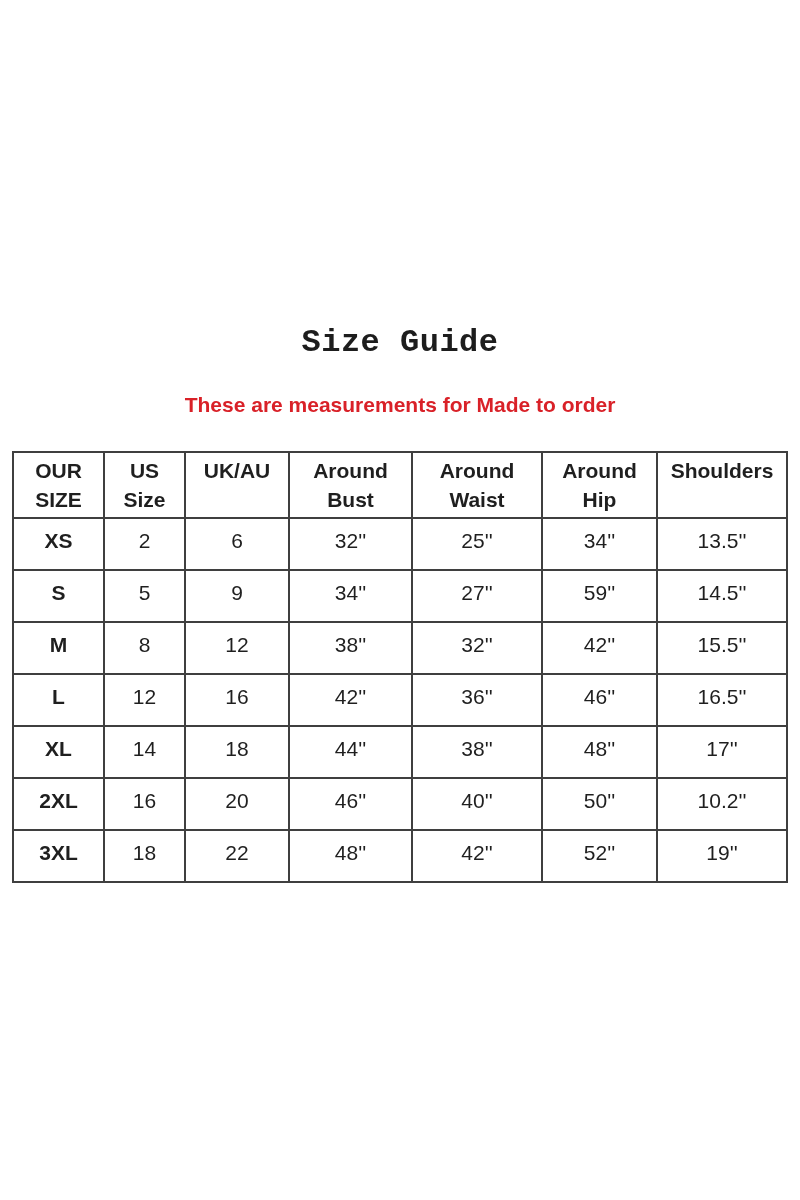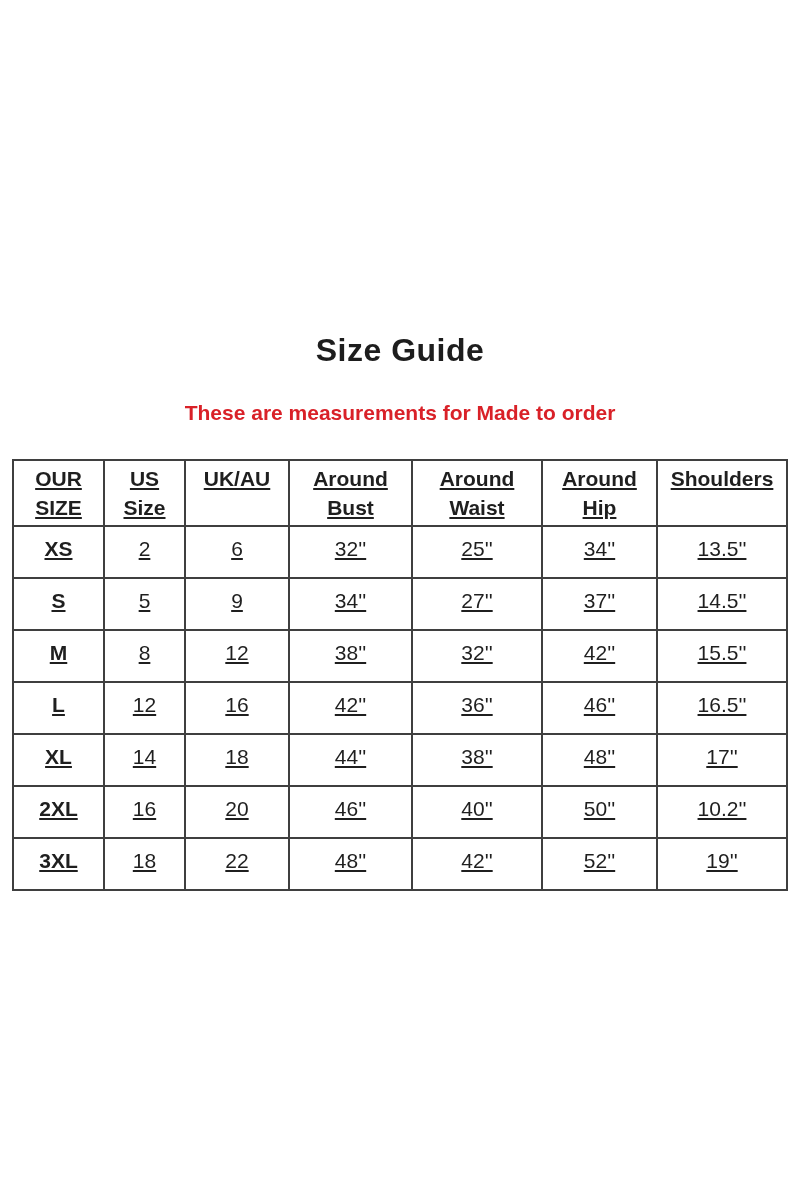--- a/index.html
+++ b/index.html
@@ -14,40 +14,40 @@
     background:#ffffff;
     font-family:"Liberation Sans", sans-serif;
     color:var(--text-color);
   }
   .page{
     width:800px;height:1200px;
     box-sizing:border-box;
     padding-top:316px;
   }
   .title{
-    margin:16px;
+    margin:8px;
     text-align:center;
     font-size:32px;
     font-weight:bold;
     color:var(--title-color);
     letter-spacing:0.5px;
+    font-family:Liberation Mono, monospace;
   }
   .subtitle{
     margin:32px 0 0 0;
     text-align:center;
     font-size:21px;
     font-weight:bold;
     color:var(--subtitle-color);
   }
   table.size-table{
     margin:34px auto 0 auto;
     width:774px;
     border-collapse:collapse;
     table-layout:fixed;
-    text-decoration:underline;
   }
   .size-table th,.size-table td{
     border:2px solid var(--border-color);
     text-align:center;
     vertical-align:top;
     box-sizing:border-box;
   }
   .size-table th{
     height:66px;
     font-size:21px;
@@ -115,21 +115,21 @@
           <td>25''</td>
           <td>34''</td>
           <td>13.5''</td>
         </tr>
         <tr>
           <td>S</td>
           <td>5</td>
           <td>9</td>
           <td>34''</td>
           <td>27''</td>
-          <td>37''</td>
+          <td>59''</td>
           <td>14.5''</td>
         </tr>
         <tr>
           <td>M</td>
           <td>8</td>
           <td>12</td>
           <td>38''</td>
           <td>32''</td>
           <td>42''</td>
           <td>15.5''</td>

